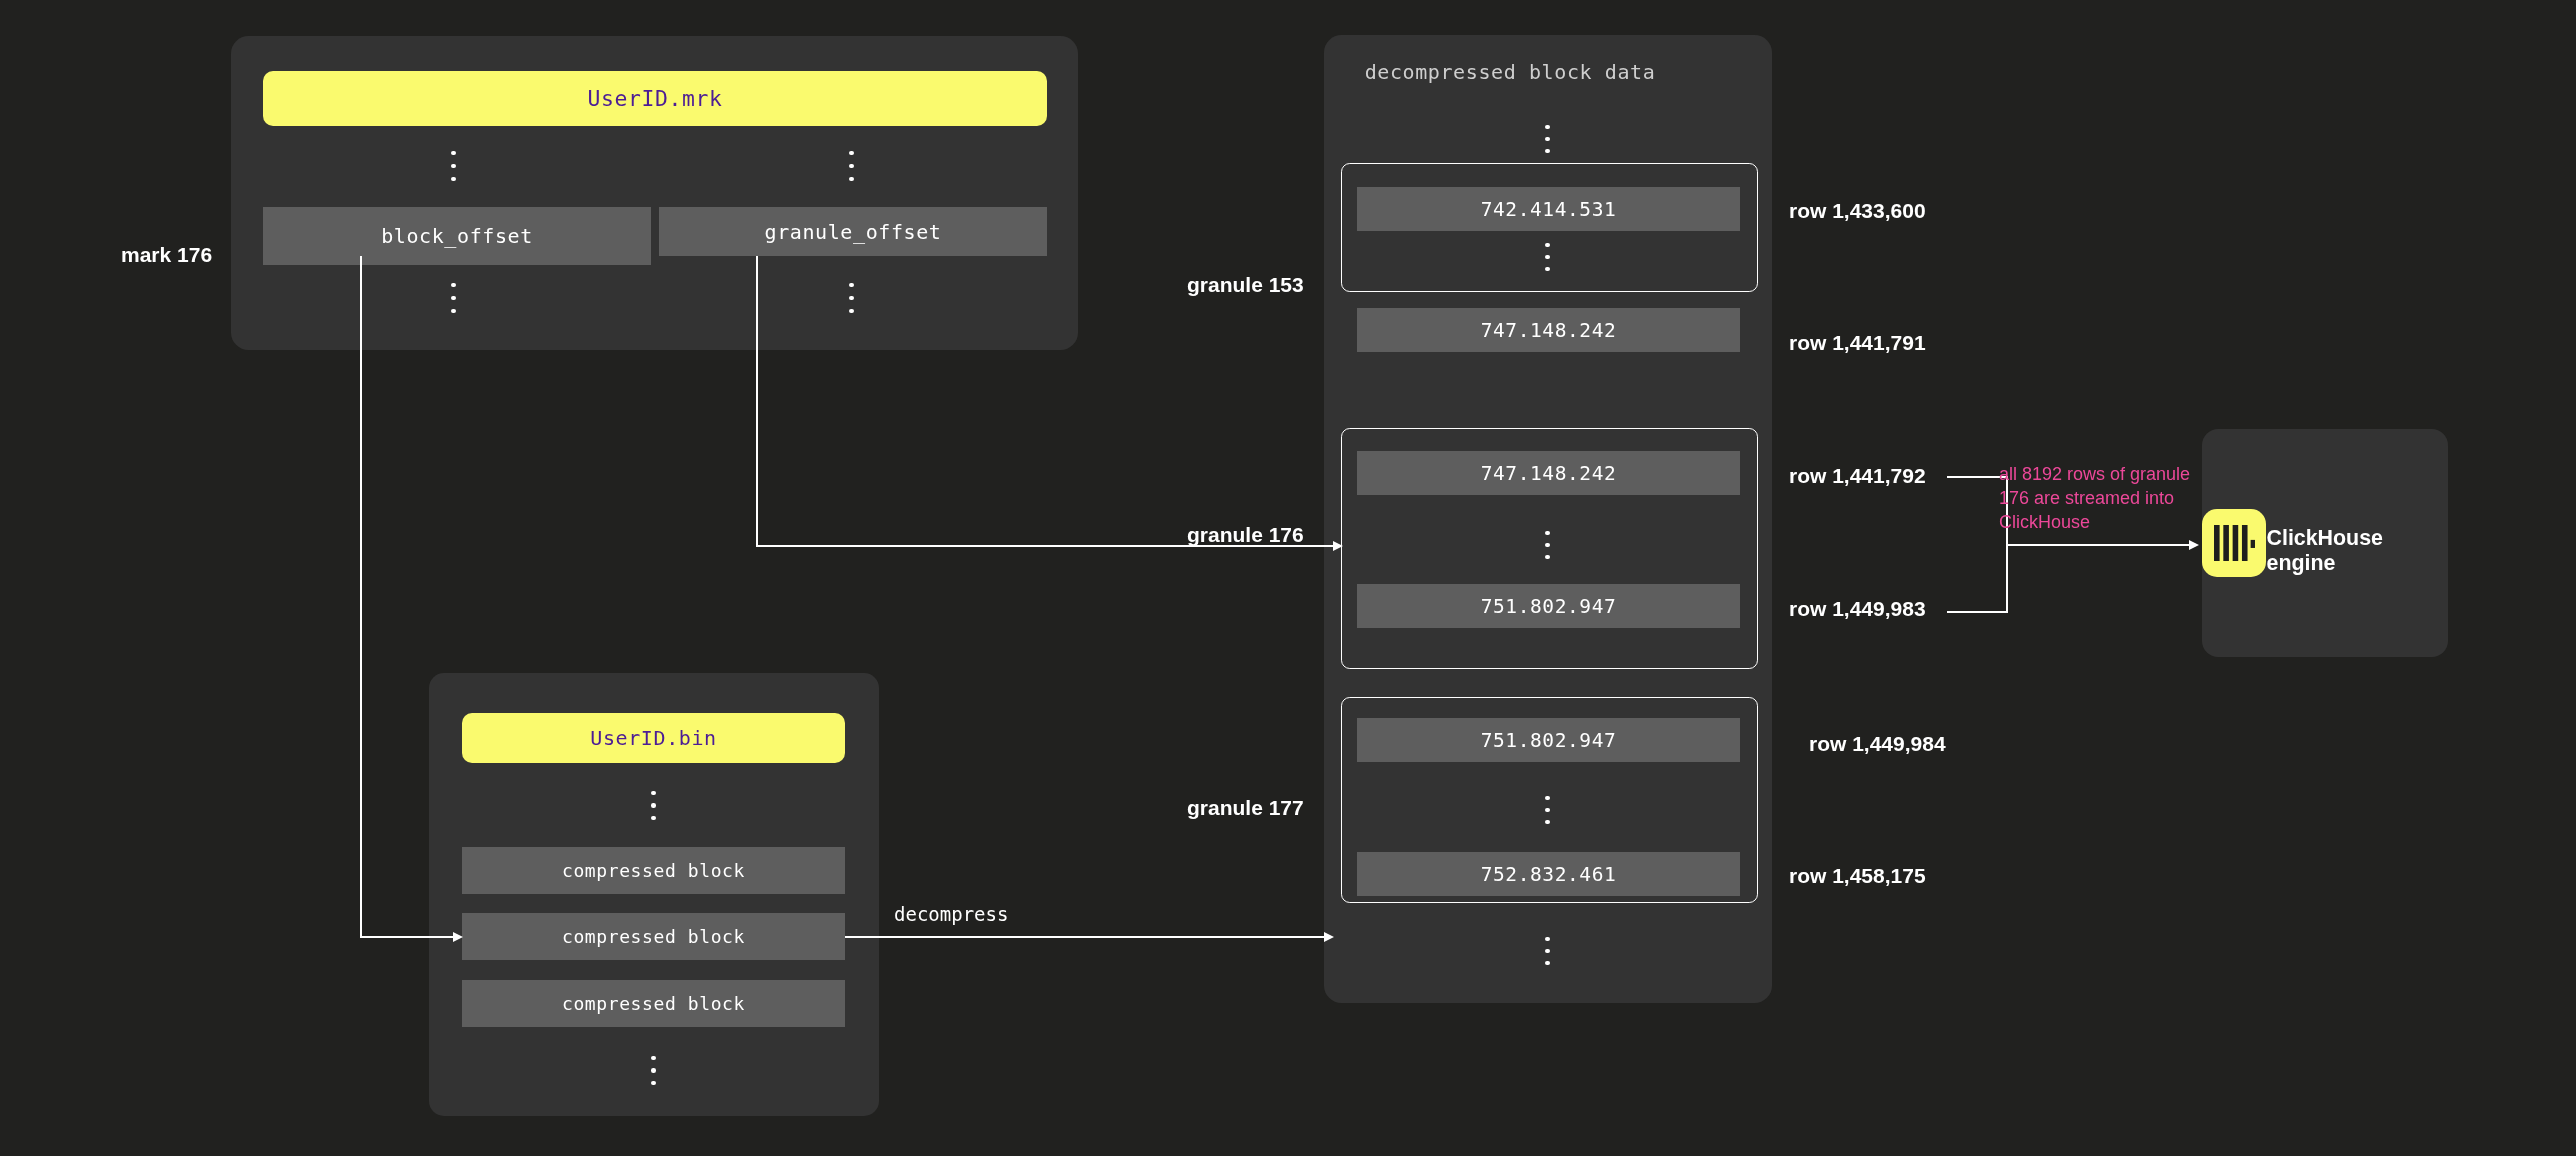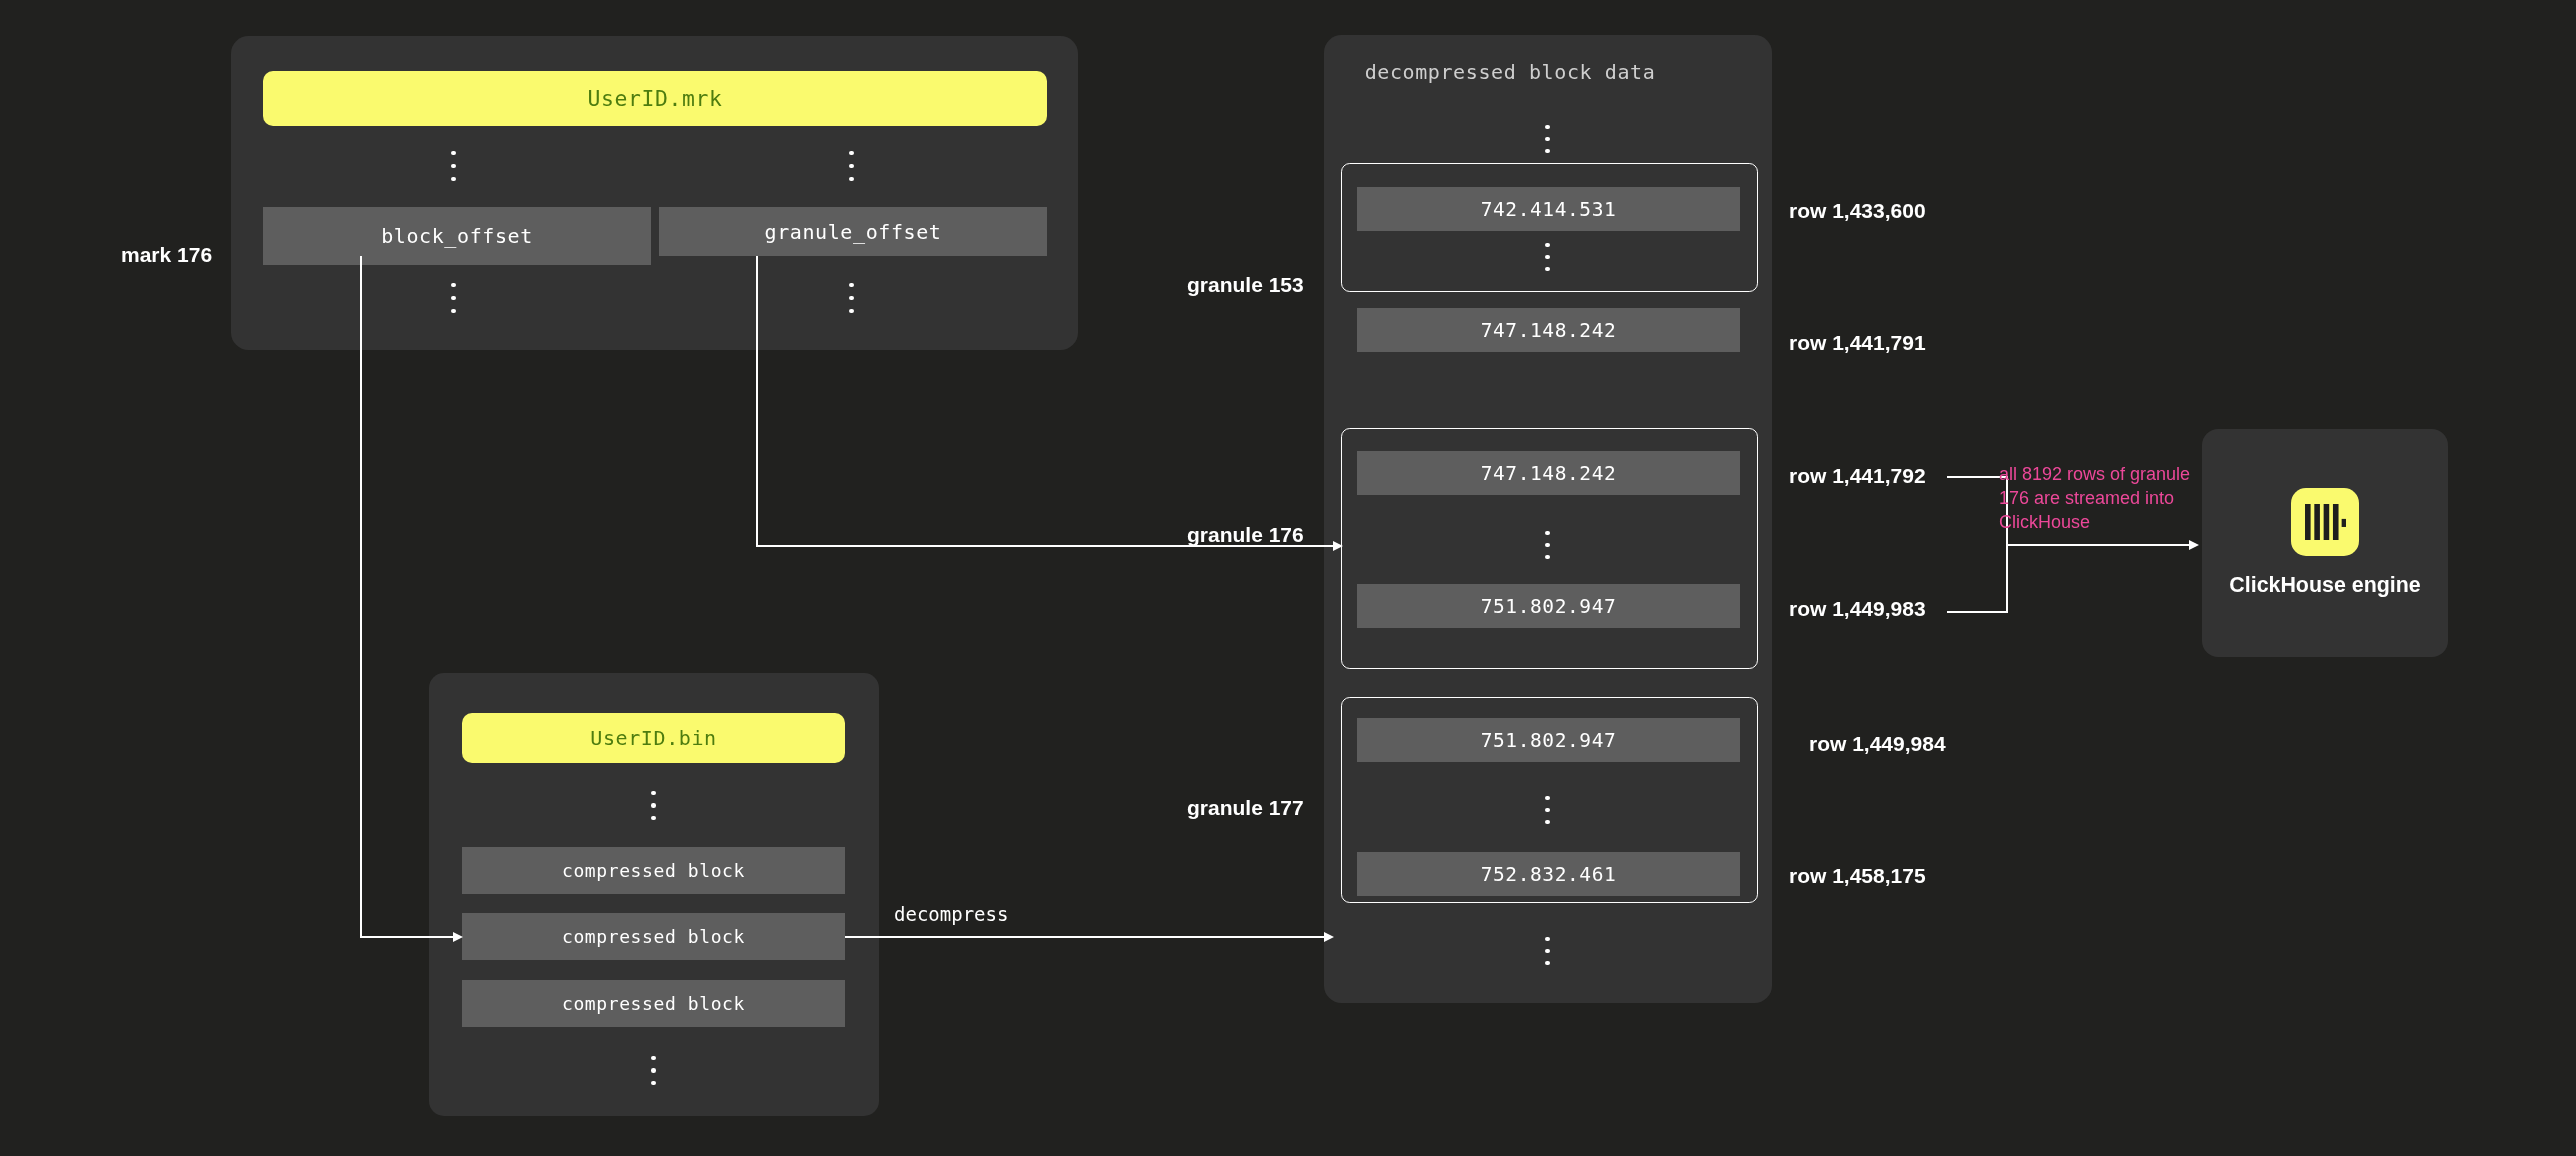--- a/index.html
+++ b/index.html
@@ -14,21 +14,21 @@
   
   .panel{
     position:absolute;
     background:#333333;
     border-radius:17.6px;
   }
   .yellowbar{
     position:absolute;
     background:#FAFA6E;
     border-radius:10px;
-    color:#4d7c0f;
+    color:#4c1d95;
     font-family:"DejaVu Sans Mono", monospace;
     display:flex;align-items:center;justify-content:center;
     letter-spacing:0.6px;
   }
   .graybox{
     position:absolute;
     background:#5E5E5E;
     color:#FFFFFF;
     font-family:"DejaVu Sans Mono", monospace;
     display:flex;align-items:center;justify-content:center;
@@ -72,21 +72,21 @@
     border-top:5.7px solid transparent;
     border-bottom:5.7px solid transparent;
     border-left:10px solid #FFFFFF;
   }
 
   
   .chcard{
     position:absolute;
     background:#333333;
     border-radius:16.3px;
-    display:flex;flex-direction:column;align-items:center;justify-content:center;
+    display:flex;flex-direction:row;align-items:center;justify-content:center;
   }
   .chlogo{
     width:68px;height:68px;border-radius:15px;background:#FAFA6E;
     display:flex;align-items:center;justify-content:center;
   }
   .chname{
     margin-top:16.3px;color:#FFFFFF;font-weight:bold;font-size:21.4px;
     font-family:"Liberation Sans", sans-serif;
   }
   .annot{

